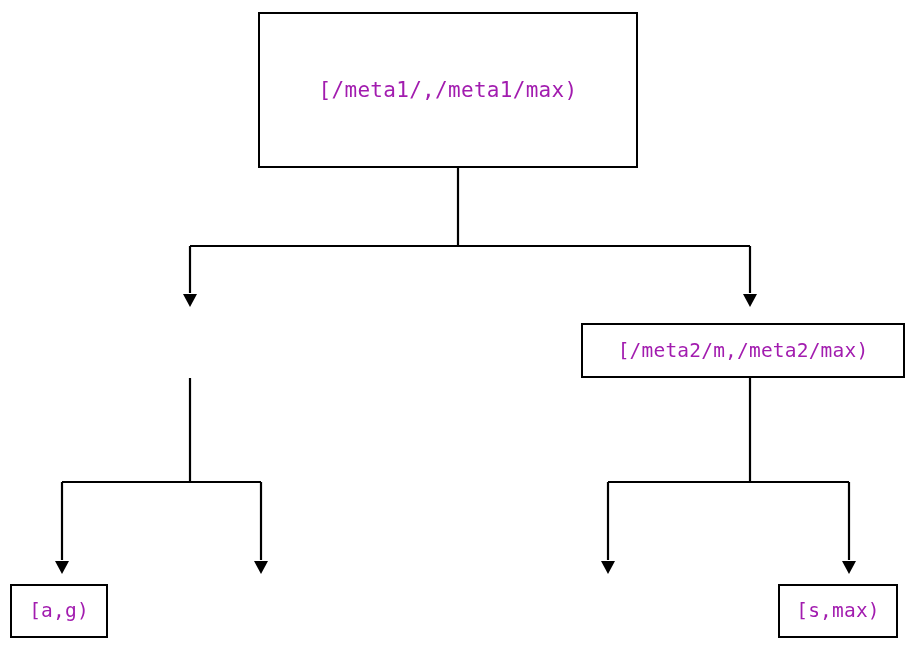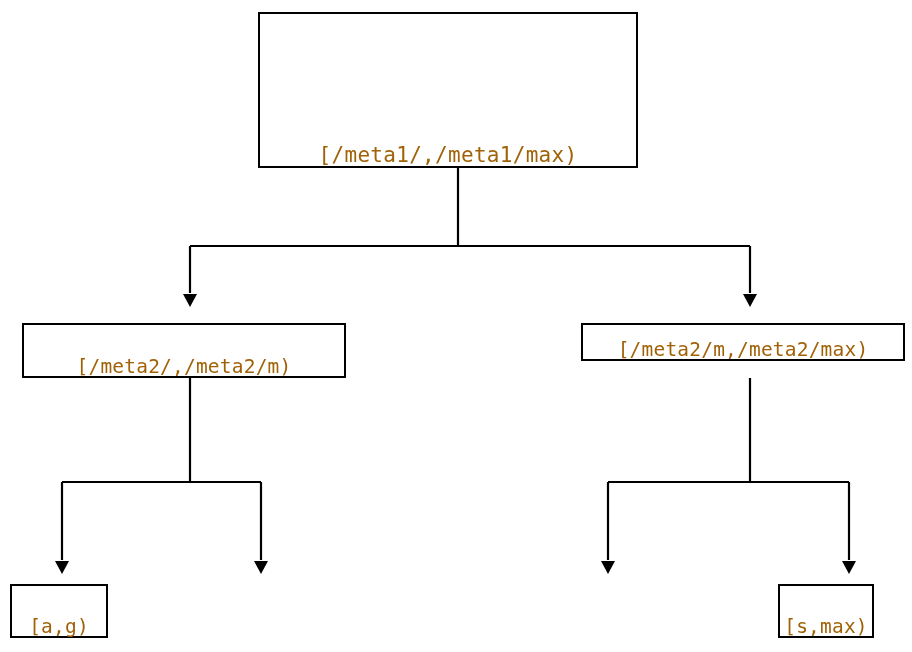--- a/index.html
+++ b/index.html
@@ -27,24 +27,24 @@
     width: 912px;
     height: 652px;
     display: block;
   }
   .node-box {
     position: absolute;
     box-sizing: border-box;
     border: 2px solid #000000;
     background: #ffffff;
     display: flex;
-    align-items: flex-end;
+    align-items: center;
     justify-content: center;
     text-align: center;
-    color: #a16207;
+    color: #a21caf;
     font-family: "DejaVu Sans Mono", "Liberation Mono", monospace;
     line-height: 1;
     white-space: pre;
   }
   .node-label {
     display: block;
     white-space: pre;
   }
   
   #node-root {
@@ -61,35 +61,35 @@
     top: 323px;
     width: 324px;
     height: 55px;
     font-size: 19.5px;
     letter-spacing: 0.2px;
   }
   #node-meta2-right {
     left: 581px;
     top: 323px;
     width: 324px;
-    height: 38px;
+    height: 55px;
     font-size: 19.5px;
     letter-spacing: 0.2px;
   }
   
   .leaf-box {
     top: 584px;
     height: 54px;
     font-size: 19.5px;
     letter-spacing: 0.2px;
   }
   #node-leaf-ag   { left: 10px;  width: 98px;  }
   #node-leaf-gm   { left: 205px; width: 98px;  }
   #node-leaf-ms   { left: 553px; width: 100px; }
-  #node-leaf-smax { left: 778px; width: 96px; }
+  #node-leaf-smax { left: 778px; width: 120px; }
 </style>
 </head>
 <body>
 
 <div id="diagram-root">
 
   <svg id="tree-svg" viewBox="0 0 912 652" xmlns="http://www.w3.org/2000/svg">
     <defs>
       <marker id="arrow-down" markerWidth="14" markerHeight="13" refX="7" refY="12.5" orient="auto-start-reverse" markerUnits="userSpaceOnUse">
         <polygon points="0,0 14,0 7,13" fill="#000000"></polygon>
@@ -152,23 +152,20 @@
         <polygon points="842,561 856,561 849,574" fill="#000000" stroke="none"></polygon>
       </g>
 
     </g>
   </svg>
 
   <div class="node-box" id="node-root">
     <span class="node-label">[/meta1/,/meta1/max)</span>
   </div>
 
-  <div class="node-box" id="node-meta2-left">
-    <span class="node-label">[/meta2/,/meta2/m)</span>
-  </div>
 
   <div class="node-box" id="node-meta2-right">
     <span class="node-label">[/meta2/m,/meta2/max)</span>
   </div>
 
   <div class="node-box leaf-box" id="node-leaf-ag">
     <span class="node-label">[a,g)</span>
   </div>
 
 

